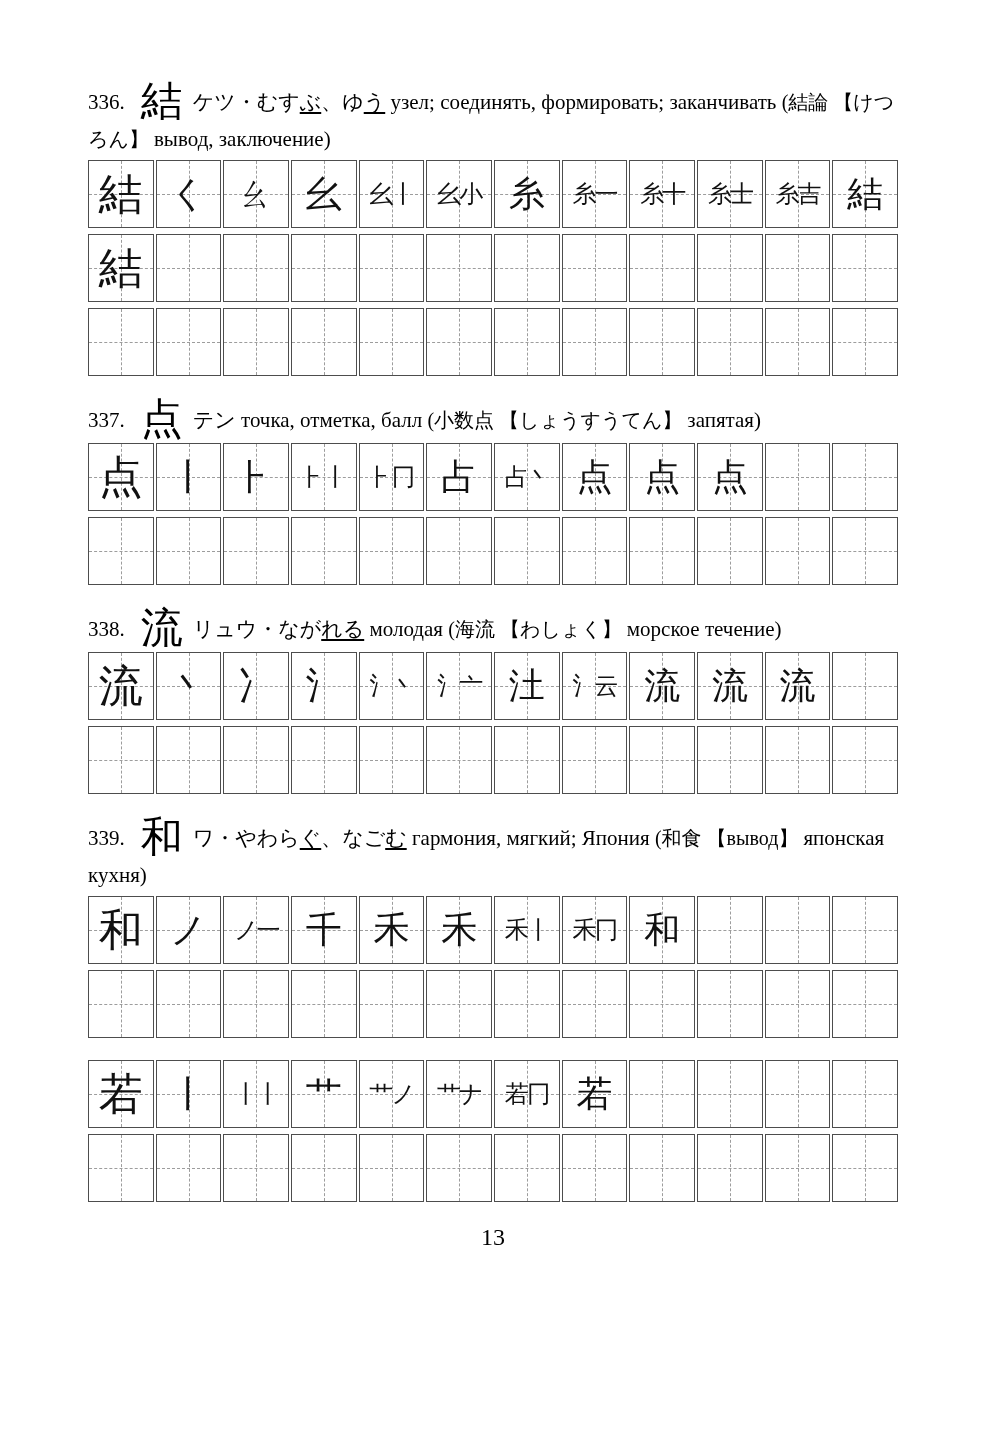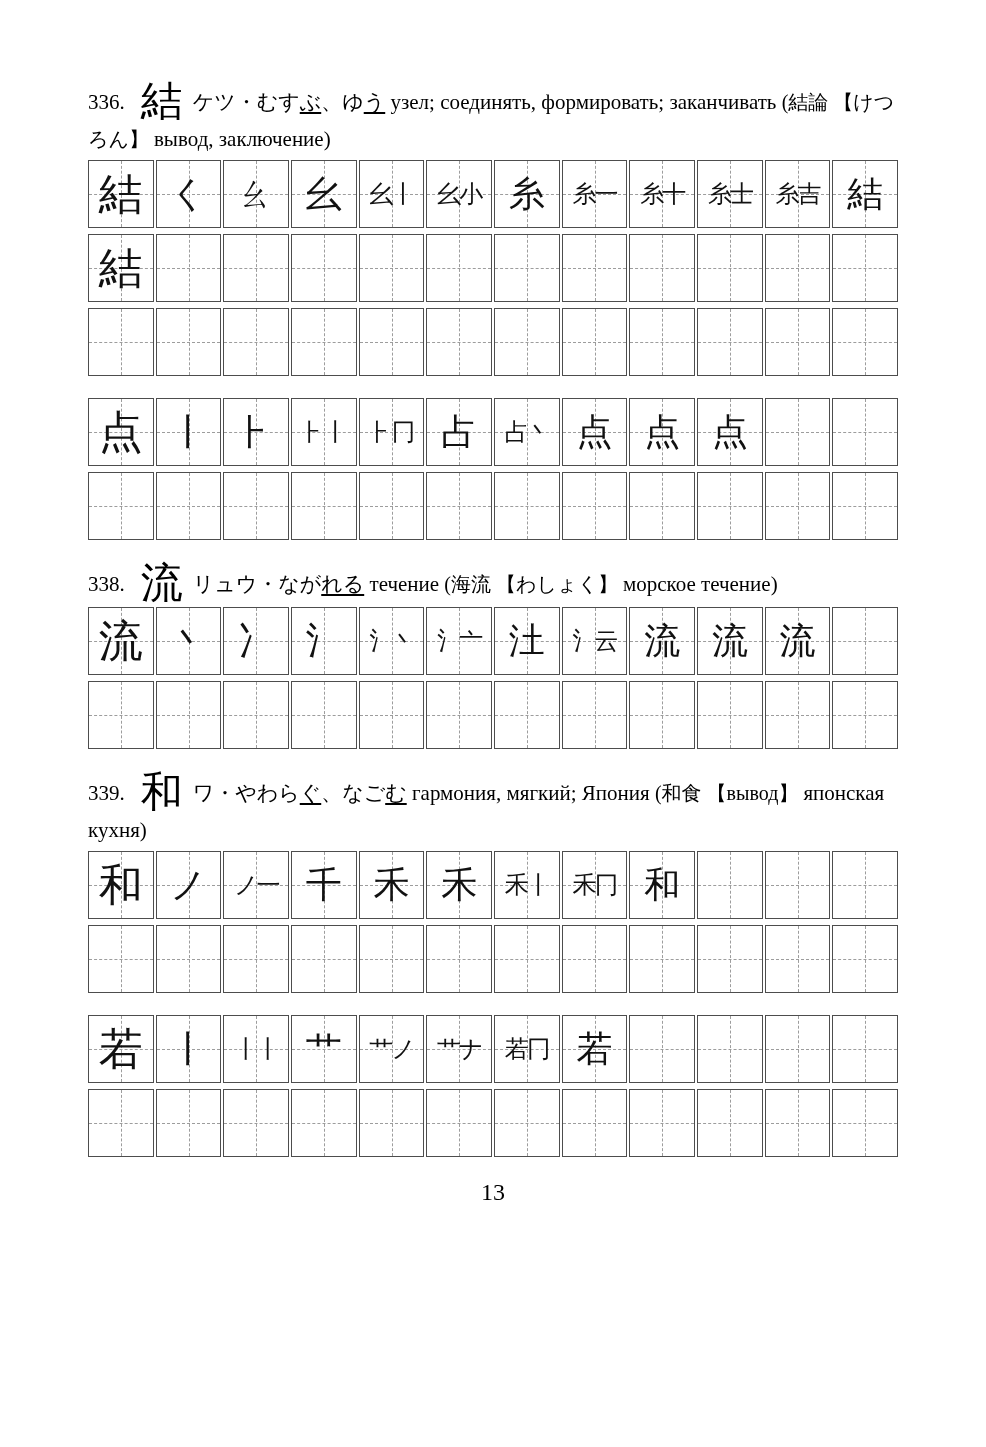--- a/index.html
+++ b/index.html
@@ -163,20 +163,23 @@
             <div class="cell"></div>
             <div class="cell"></div>
             <div class="cell"></div>
             <div class="cell"></div>
             <div class="cell"></div>
           </div>
         </div>
   </section>
 
   <section class="entry">
+    <p class="heading">
+      <span class="num">337.</span><span class="big-kanji">点</span><span class="reading"><span class="kana">テン</span></span><span class="tail"><span class="ru"> точка, отметка, балл </span><span class="jp">(小数点 【しょうすうてん】 </span><span class="ru">запятая)</span></span>
+    </p>
     <div class="rows">
           <div class="grid-row">
             <div class="cell">
               <span class="glyph lead">点</span>
             </div>
             <div class="cell">
               <span class="glyph">丨</span>
             </div>
             <div class="cell">
               <span class="glyph">⺊</span>
@@ -217,21 +220,21 @@
             <div class="cell"></div>
             <div class="cell"></div>
             <div class="cell"></div>
             <div class="cell"></div>
           </div>
         </div>
   </section>
 
   <section class="entry">
     <p class="heading">
-      <span class="num">338.</span><span class="big-kanji">流</span><span class="reading"><span class="kana">リュウ・なが</span><span class="kana u">れる</span></span><span class="tail"><span class="ru"> течение </span><span class="jp">(海流 【わしょく】 </span><span class="ru">морское течение)</span></span>
+      <span class="num">338.</span><span class="big-kanji">流</span><span class="reading"><span class="kana">リュウ・なが</span><span class="kana u">れる</span></span><span class="tail"><span class="ru"> молодая </span><span class="jp">(海流 【わしょく】 </span><span class="ru">морское течение)</span></span>
     </p>
     <div class="rows">
           <div class="grid-row">
             <div class="cell">
               <span class="glyph lead">流</span>
             </div>
             <div class="cell">
               <span class="glyph">丶</span>
             </div>
             <div class="cell">

